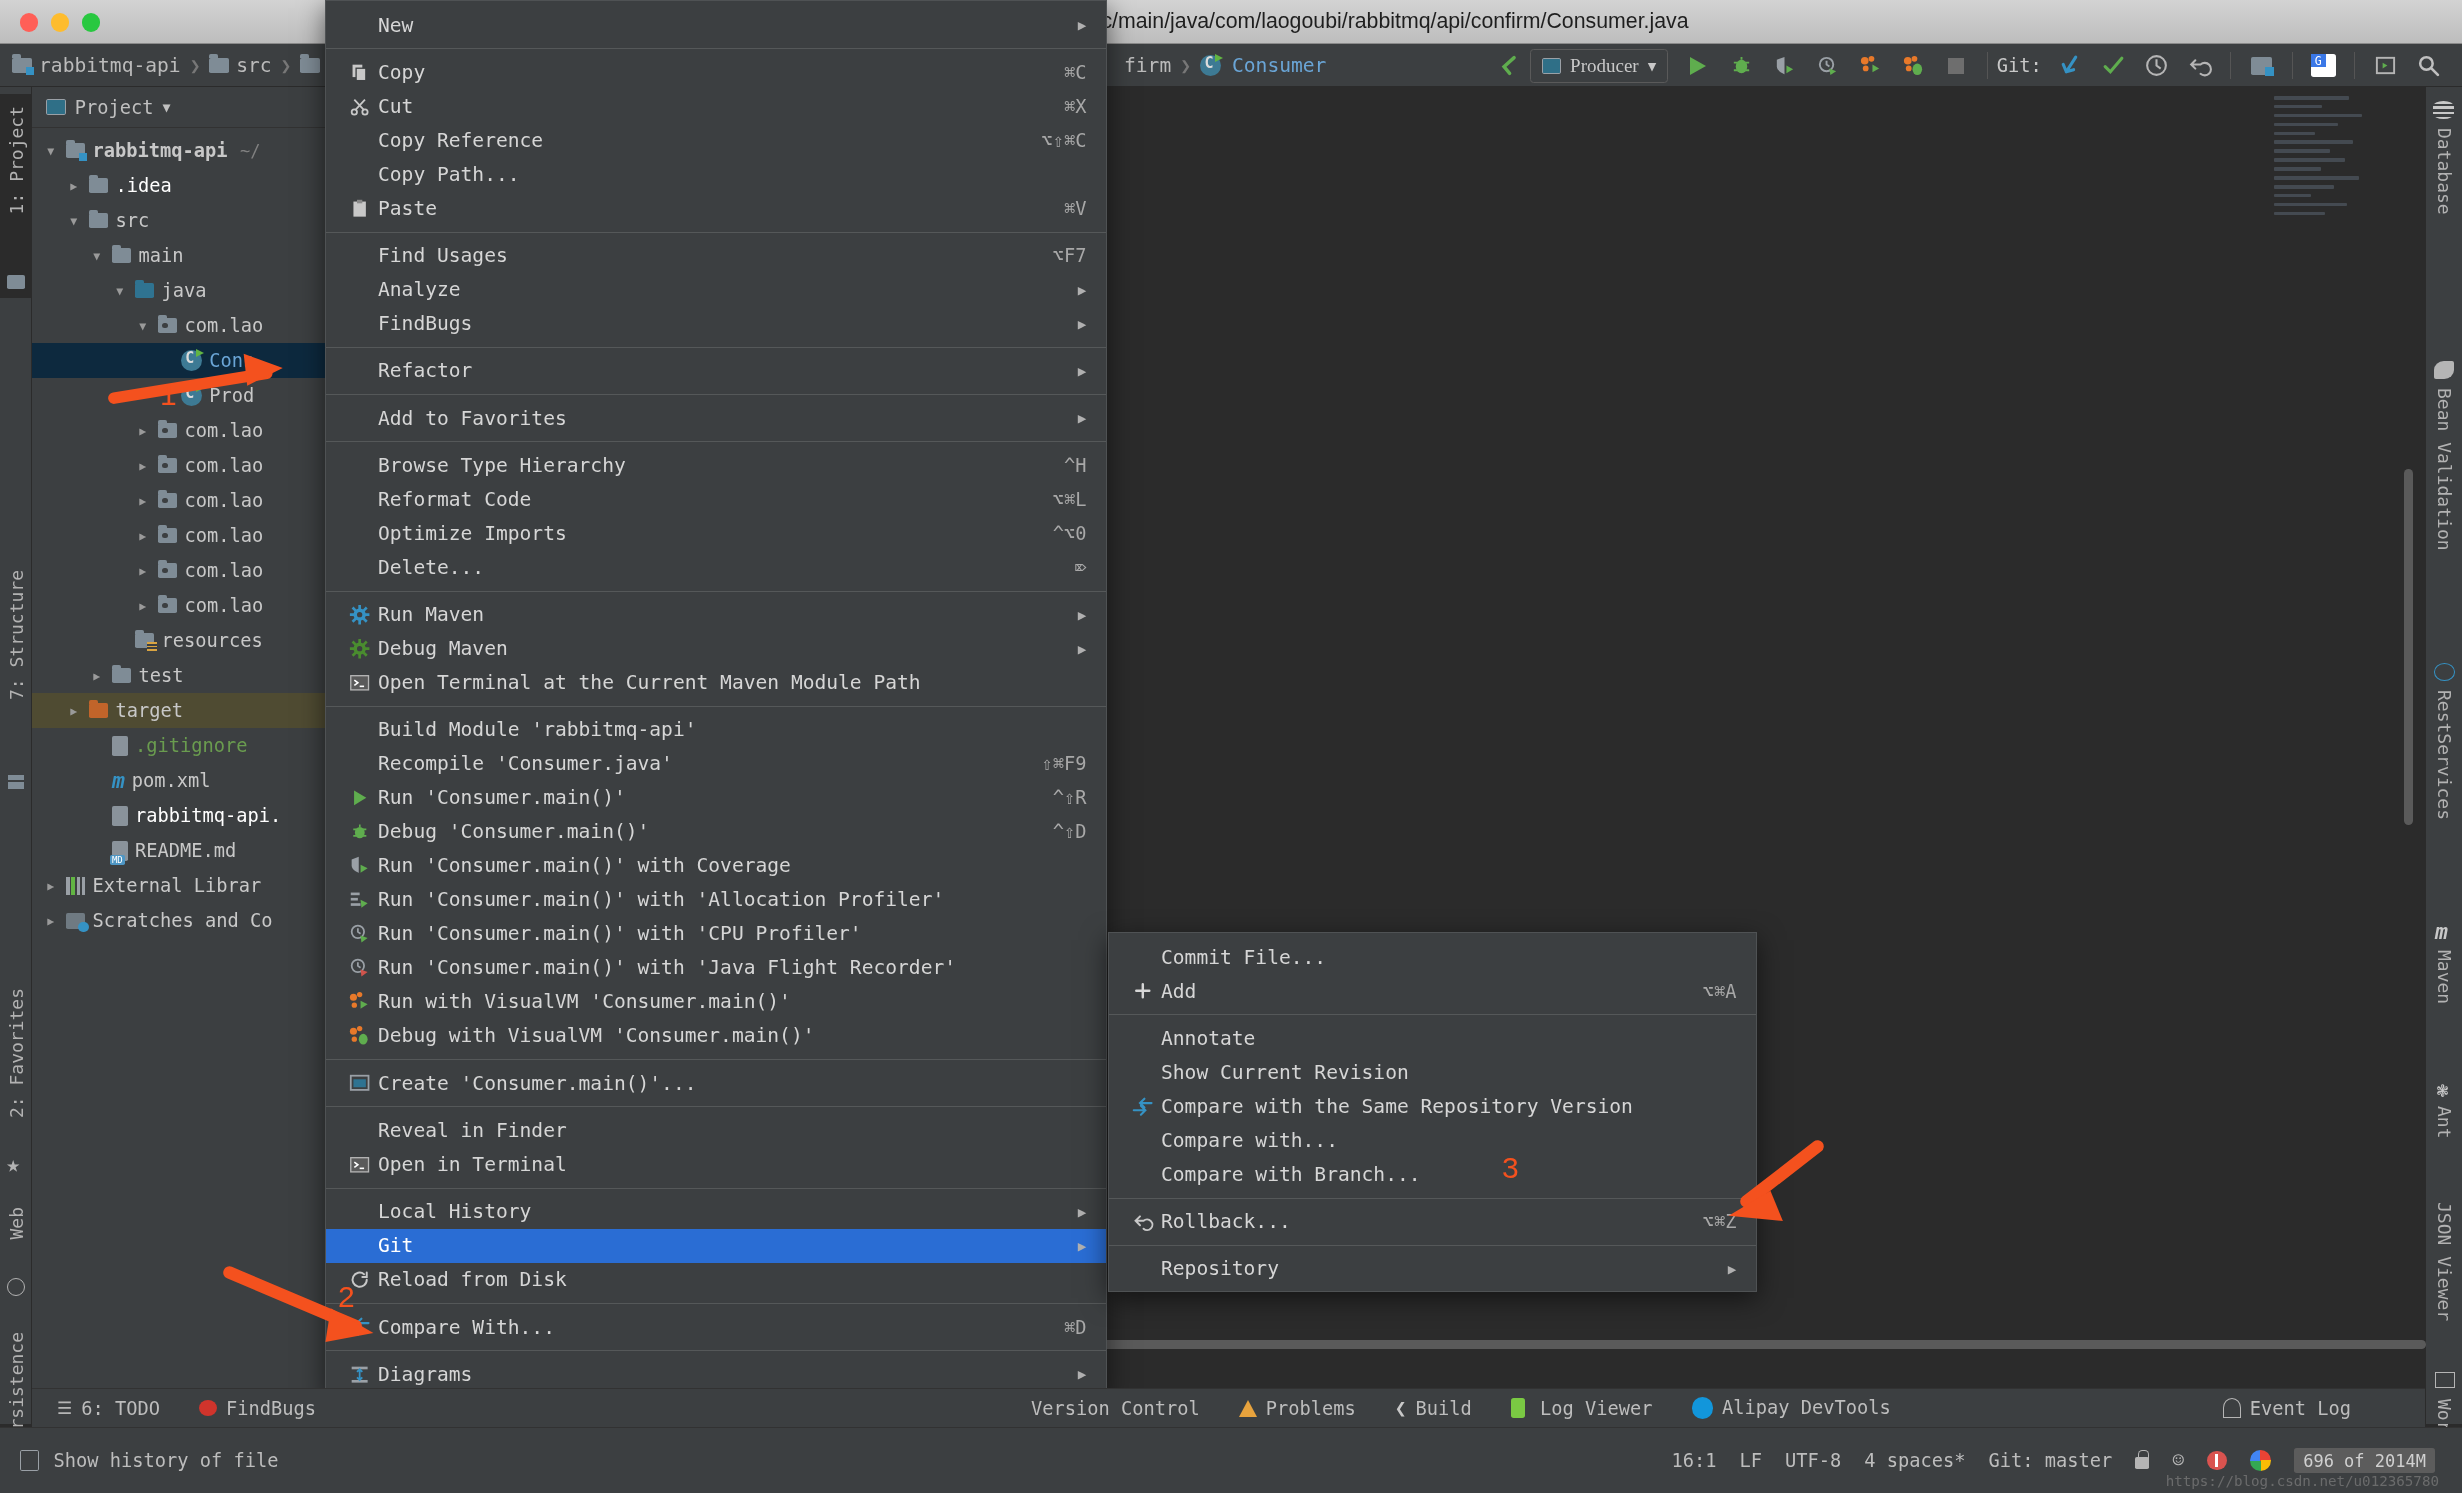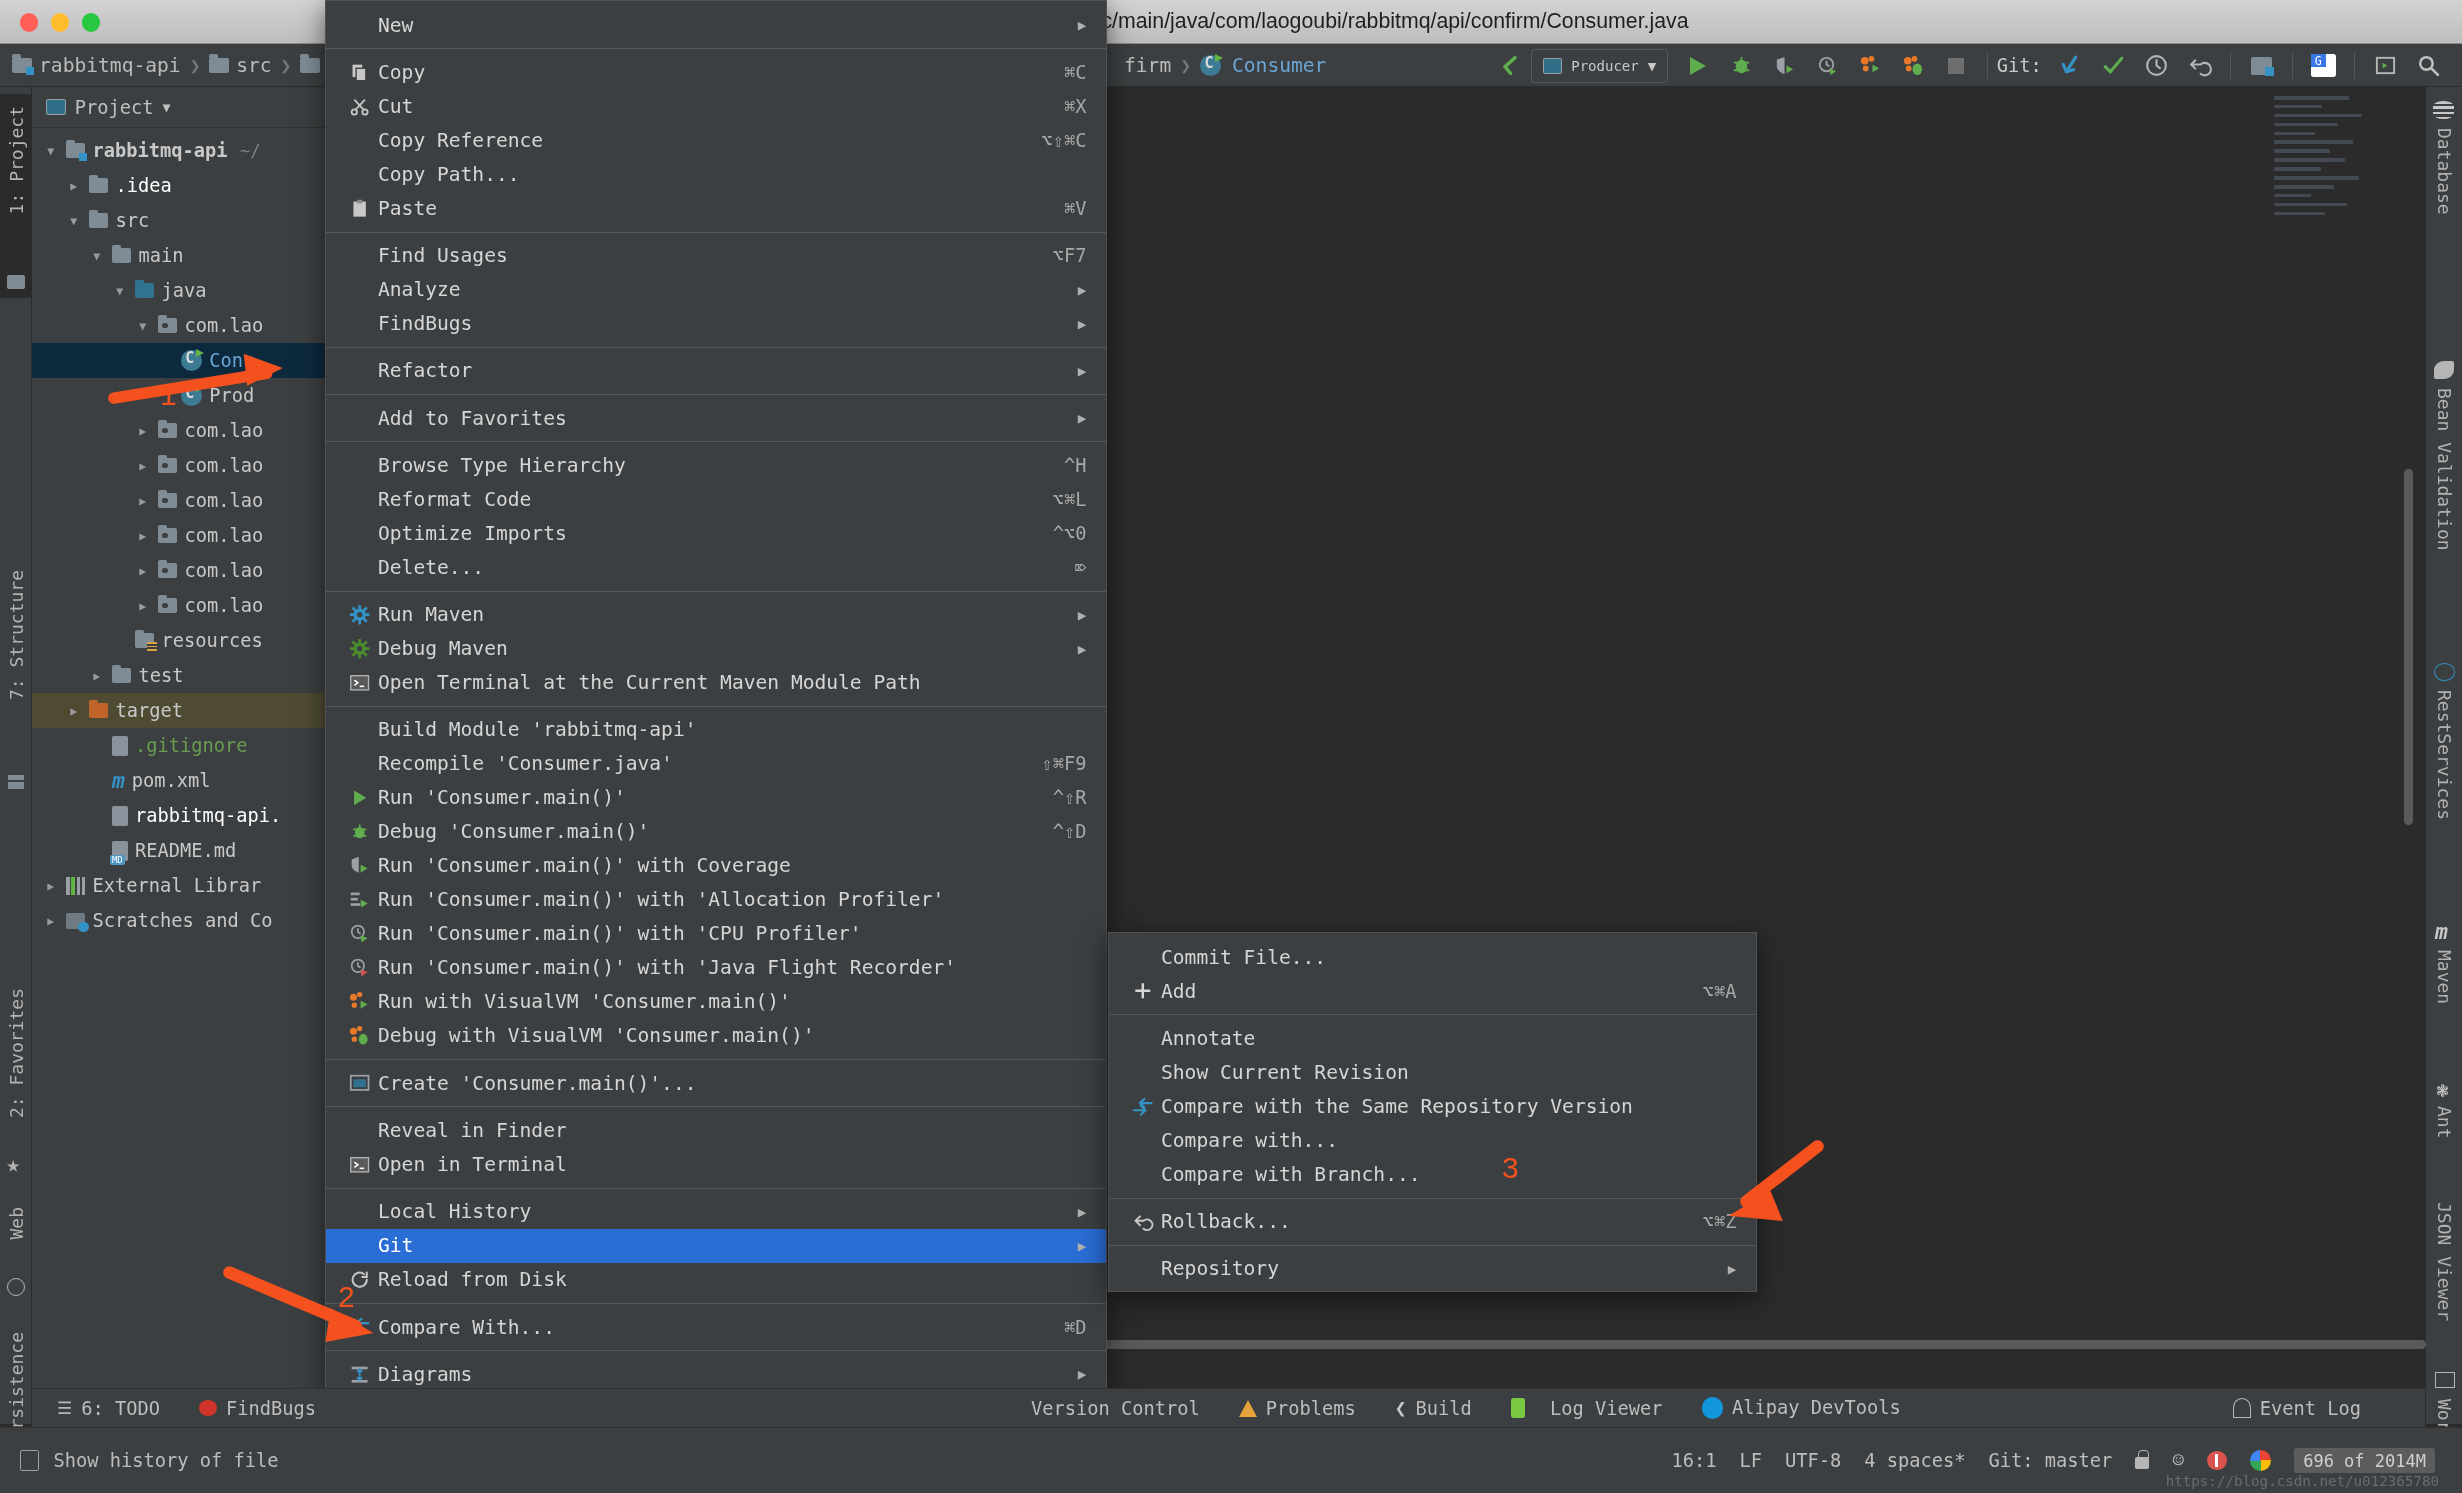--- a/index.html
+++ b/index.html
@@ -53,21 +53,21 @@
     border-left:8px solid #62b543; border-top:4.4px solid transparent; border-bottom:4.4px solid transparent;}
   .cls-name { color: #6aa5d6; font-size: 19.6px; }
 
   
   .toolbar-right { position:absolute; right:0; top:44px; height:43px; display:flex;
     align-items:center; gap:0; padding-right:12.4px; }
   .tb-btn { width:43px; height:39px; display:flex; align-items:center; justify-content:center;
     color:#c0c0c0; font-size:19.6px; }
   .runcfg { display:flex; align-items:center; gap:9px; border:0.9px solid #5a5a5a;
     border-radius:3.6px; padding:3.6px 10.7px; height:34px; margin-right:9px; }
-  .runcfg .lbl { color:#c8c8c8; font-size:14px; }
+  .runcfg .lbl { color:#c8c8c8; font-size:19px;font-family:Liberation Serif, serif; }
   .sep-v { width:0.9px; height:27px; background:#555; margin:0 9px; }
   .git-lbl { color:#c8c8c8; font-size:18.7px; margin-right:7.1px; }
   .tri-green { width:0;height:0;border-left:16px solid #5fad4e;
      border-top:9.8px solid transparent;border-bottom:9.8px solid transparent;}
   .stop-sq { width:16px;height:16px;background:#6e6e6e;}
 
   
   .left-strip {
     position:absolute; left:0; top:87px; width:32px; height:1337px;
     background:#3c3f41; border-right:0.9px solid #2b2b2b;
@@ -980,21 +980,21 @@
       <span>Version Control</span>
     </span>
     <span style="display:flex;align-items:center;gap:9px;">
       <span class="warn-tri"></span>
       <span>Problems</span>
     </span>
     <span style="display:flex;align-items:center;gap:9px;">
       <span style="color:#c8c8c8;font-size:19.6px;">❮</span>
       <span>Build</span>
     </span>
-    <span style="display:flex;align-items:center;gap:25px;">
+    <span style="display:flex;align-items:center;gap:15px;">
       <span style="width:14.2px;height:19.6px;background:#7ac943;border-radius:2.7px;display:inline-block;"></span>
       <span>Log Viewer</span>
     </span>
     <span style="display:flex;align-items:center;gap:9px;">
       <span style="width:21.3px;height:21.3px;border-radius:50%;background:#1296db;display:inline-block;"></span>
       <span>Alipay DevTools</span>
     </span>
     <span style="display:flex;align-items:center;gap:9px;margin-left:293px;">
       <span style="width:18px;height:19.6px;border:1.8px solid #b5b5b5;border-radius:50% 50% 0 0;display:inline-block;"></span>
       <span>Event Log</span>

